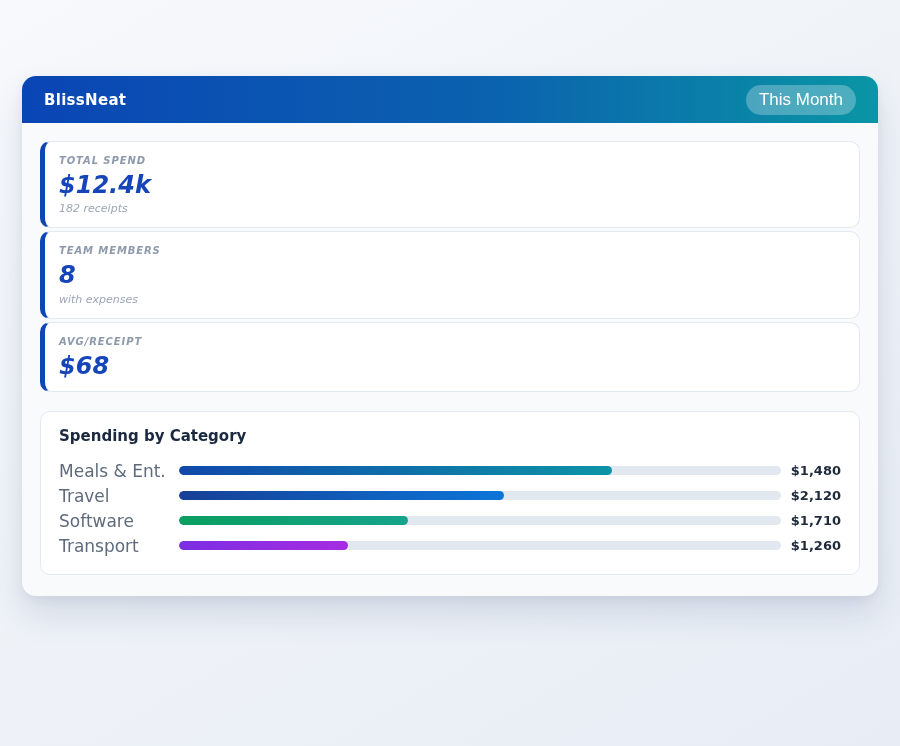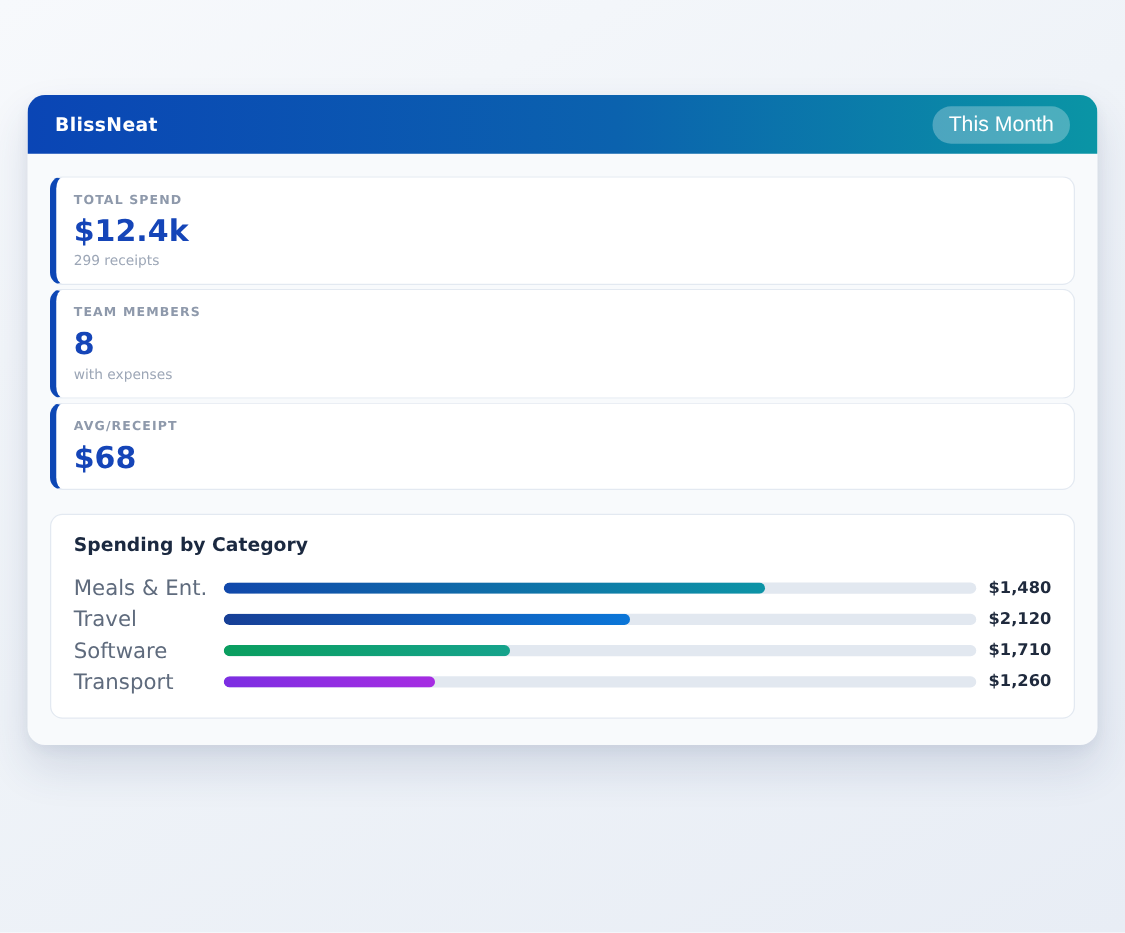--- a/index.html
+++ b/index.html
@@ -45,20 +45,21 @@
     cursor: pointer;
   }
   .content { padding: 18px 18px 21px 18px; }
   .stat-card {
     background: #ffffff;
     border: 1px solid #e3e9f1;
     border-left: 5px solid #0d47b5;
     border-radius: 10px;
     padding: 13px 17px 12px 14px;
     margin-bottom: 3px;
+    font-style: italic;
   }
   .stat-label {
     font-size: 10px;
     font-weight: bold;
     letter-spacing: 0.09em;
     color: #8e99ab;
     text-transform: uppercase;
   }
   .stat-value {
     font-size: 24px;
@@ -118,21 +119,21 @@
 <div class="app-card">
   <div class="app-header">
     <div class="app-title">BlissNeat</div>
     <button class="period-badge">This Month</button>
   </div>
   <div class="content">
     <div id="stats-list">
   <div class="stat-card" style="border-left-color: rgb(13, 71, 181);">
     <div class="stat-label">TOTAL SPEND</div>
     <div class="stat-value" style="color: rgb(21, 69, 184);">$12.4k</div>
-    <div class="stat-sub">299 receipts</div>
+    <div class="stat-sub">182 receipts</div>
   </div>
 
   <div class="stat-card" style="border-left-color: rgb(13, 71, 181);">
     <div class="stat-label">TEAM MEMBERS</div>
     <div class="stat-value" style="color: rgb(21, 69, 184);">8</div>
     <div class="stat-sub">with expenses</div>
   </div>
 
   <div class="stat-card" style="border-left-color: rgb(13, 71, 181);">
     <div class="stat-label">AVG/RECEIPT</div>

